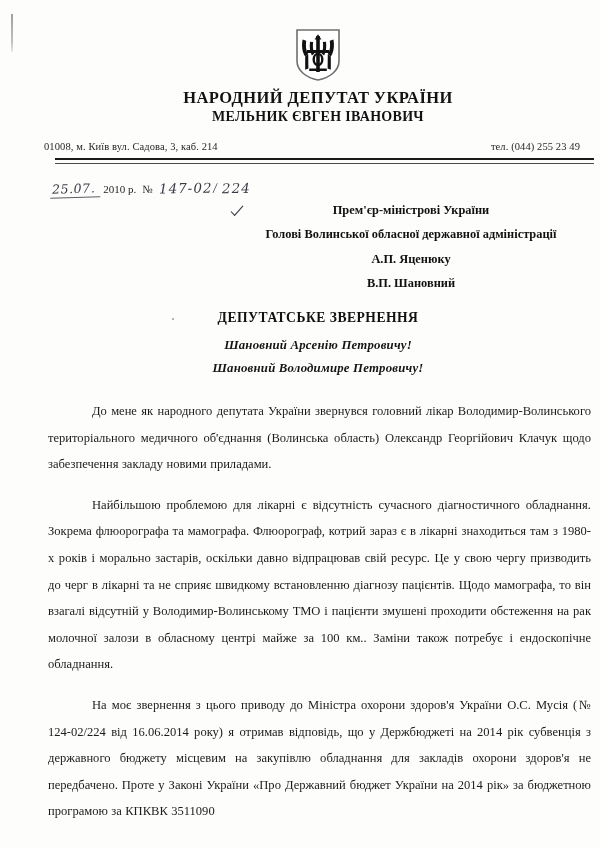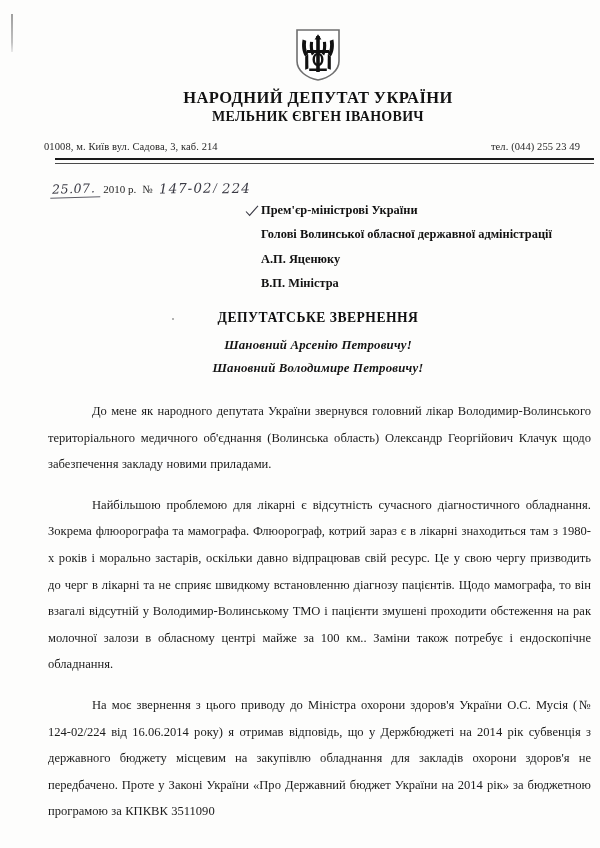--- a/index.html
+++ b/index.html
@@ -121,24 +121,24 @@
     display: inline-block;
     font-size: 15px;
     color: #3a3a44;
     transform: rotate(6deg);
     padding: 0 1px;
   }
 
   
   .addressee {
     position: absolute;
-    right: 45px;
+    right: 60px;
     top: 204px;
     width: 330px;
-    text-align: left;
+    text-align: center;
     font-weight: bold;
     font-size: 12.4px;
     color: #111;
   }
   .addressee .ad-row {
     line-height: 1.0;
     margin-bottom: 12px;
     position: relative;
   }
   .addressee .ad-row:last-child { margin-bottom: 0; }
@@ -271,21 +271,21 @@
       </span>
       <span>Прем'єр-міністрові України</span>
     </div>
     <div class="ad-row">
       <span>Голові Волинської обласної державної адміністрації</span>
     </div>
     <div class="ad-row">
       <span>А.П. Яценюку</span>
     </div>
     <div class="ad-row">
-      <span>В.П. Міністра</span>
+      <span>В.П. Шановний</span>
     </div>
   </div>
 
   <div class="speck"></div>
 
   <div class="doc-title">ДЕПУТАТСЬКЕ ЗВЕРНЕННЯ</div>
   <div class="salutation salutation-1">Шановний Арсенію Петровичу!</div>
   <div class="salutation salutation-2">Шановний Володимире Петровичу!</div>
 
   <div class="body">

